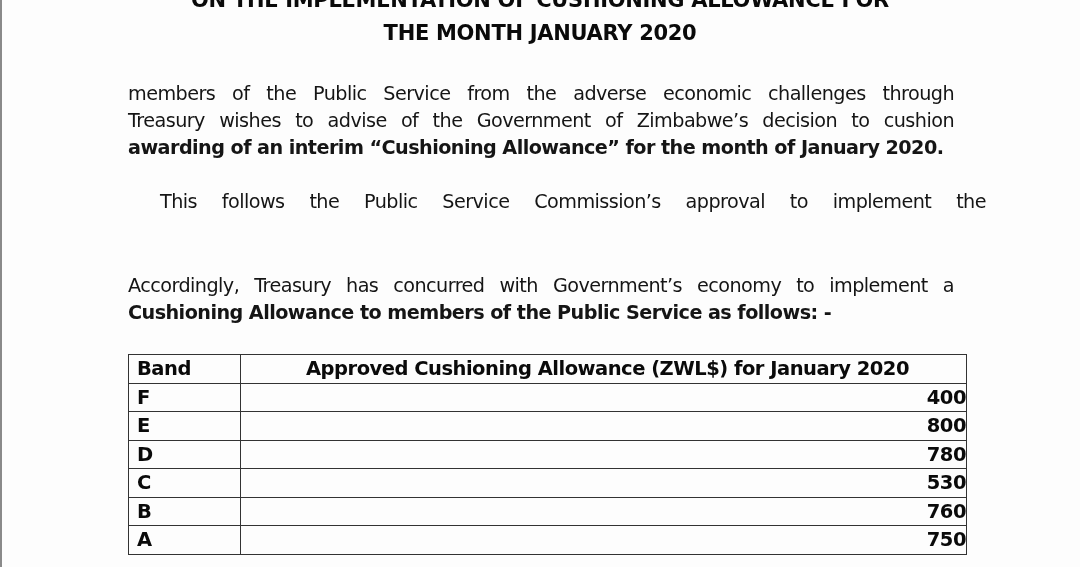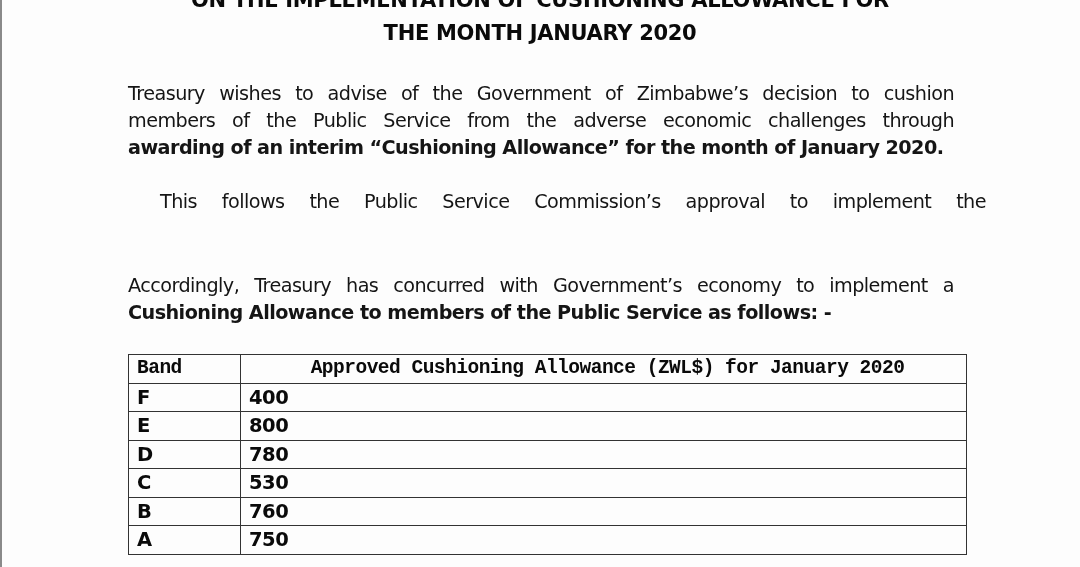--- a/index.html
+++ b/index.html
@@ -28,36 +28,36 @@
     .p2 { top: 188px; margin-left: 32px; }
     .p3 { top: 272px; }
     table.band-table {
       position: absolute; left: 128px; top: 354px; width: 839px;
       border-collapse: collapse; font-weight: bold; font-size: 19.5px; color: #0a0a0a;
       letter-spacing: -0.5px;
     }
     table.band-table td, table.band-table th {
       border: 1.3px solid #333; padding: 0 0 0 8px; height: 27.5px; line-height: 27px;
     }
-    table.band-table th { font-weight: bold; font-family: Liberation Mono, monospace; }
+    table.band-table th { font-weight: bold; }
     th.band-col, td.band-col { width: 103px; text-align: left; }
     th.val-col { padding-left: 0; }
-    td.val-col { text-align: left; padding-left: 0; }
+    td.val-col { text-align: right; padding-left: 0; }
   </style>
 </head>
 <body>
 
 <div class="left-edge"></div>
 
 <div class="title l1">ON THE IMPLEMENTATION OF CUSHIONING ALLOWANCE FOR</div>
 <div class="title l2">THE MONTH JANUARY 2020</div>
 
 <div class="para p1">
+  <span class="jl">members of the Public Service from the adverse economic challenges through</span>
   <span class="jl">Treasury wishes to advise of the Government of Zimbabwe’s decision to cushion</span>
-  <span class="jl">members of the Public Service from the adverse economic challenges through</span>
   <span class="last">awarding of an interim “Cushioning Allowance” for the month of January 2020.</span>
 </div>
 
 <div class="para p2">
   <span class="jl">This follows the Public Service Commission’s approval to implement the</span>
 </div>
 
 <div class="para p3">
   <span class="jl">Accordingly, Treasury has concurred with Government’s economy to implement a</span>
   <span class="last">Cushioning Allowance to members of the Public Service as follows: -</span>

